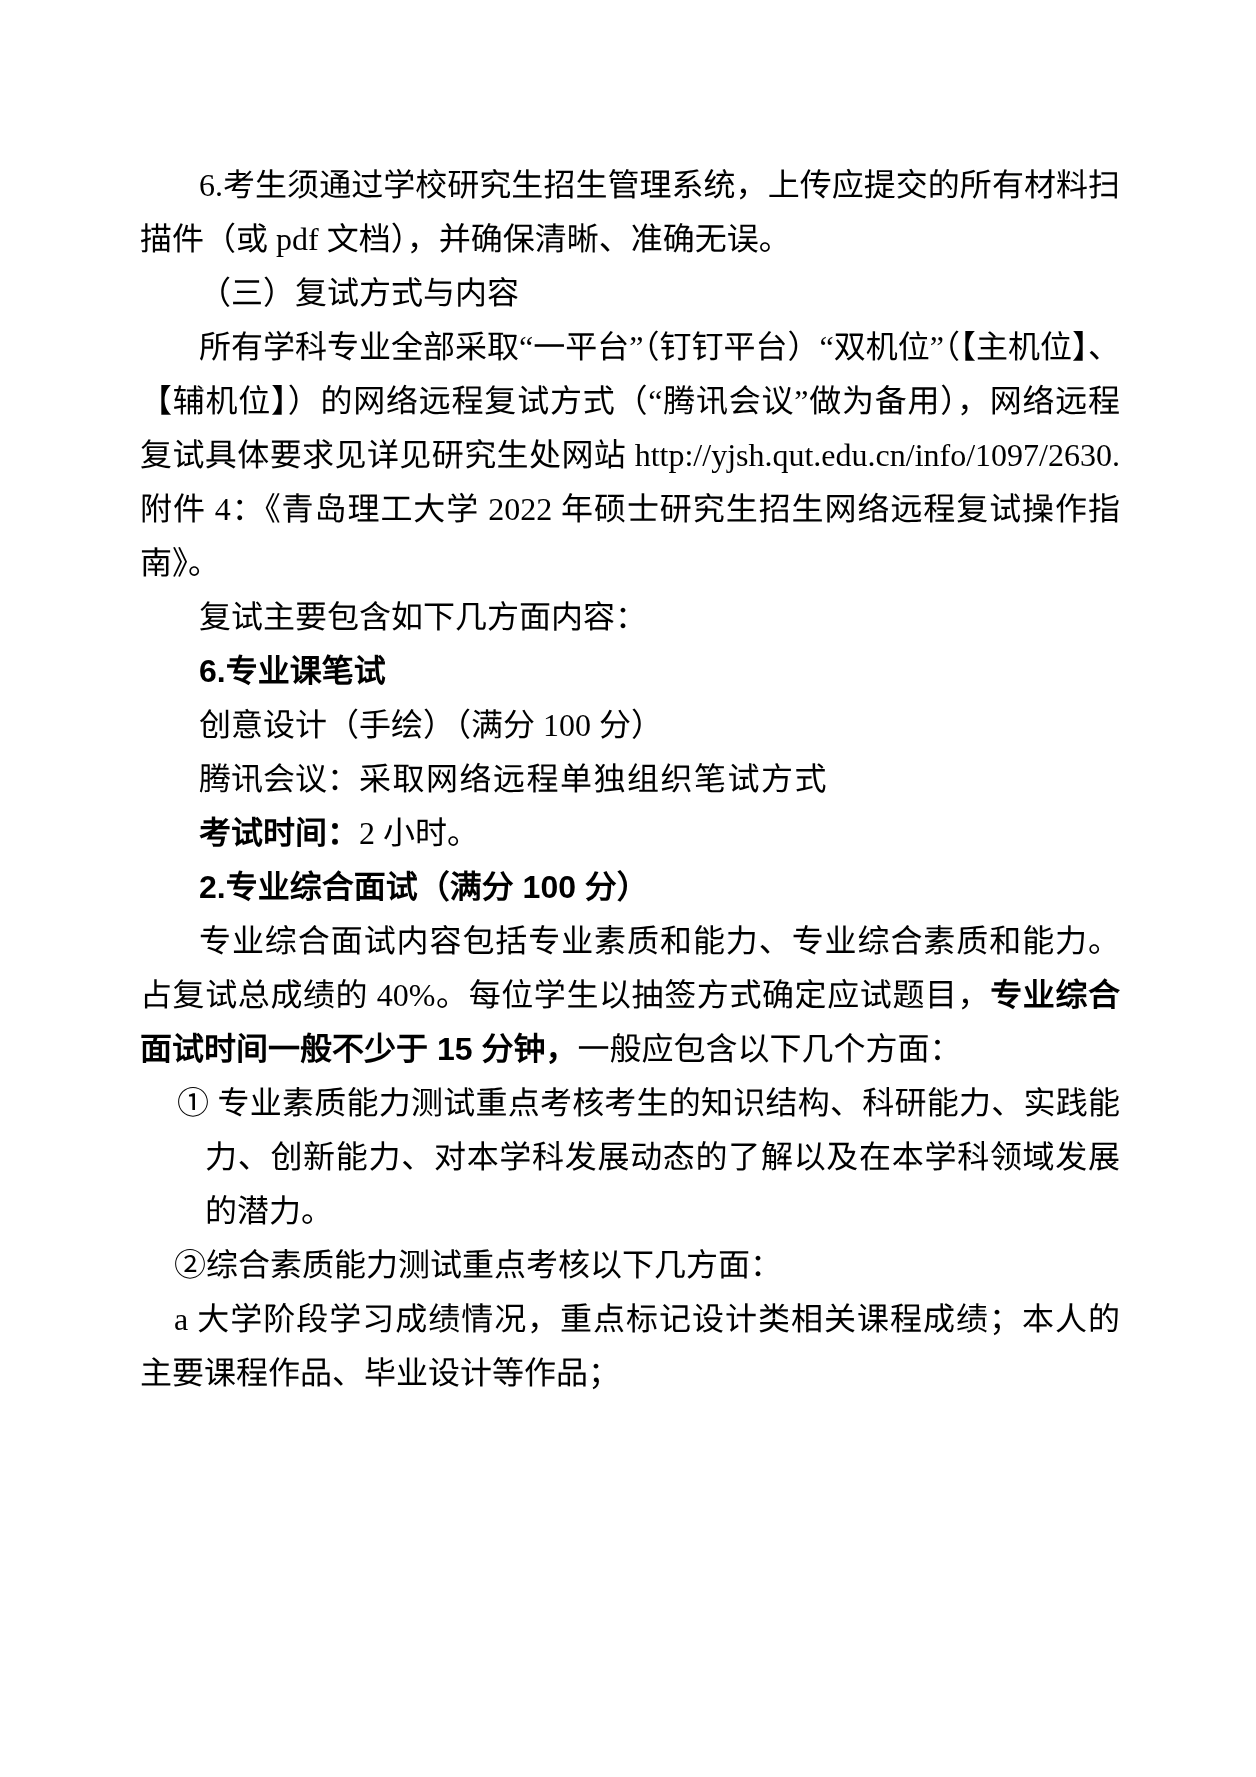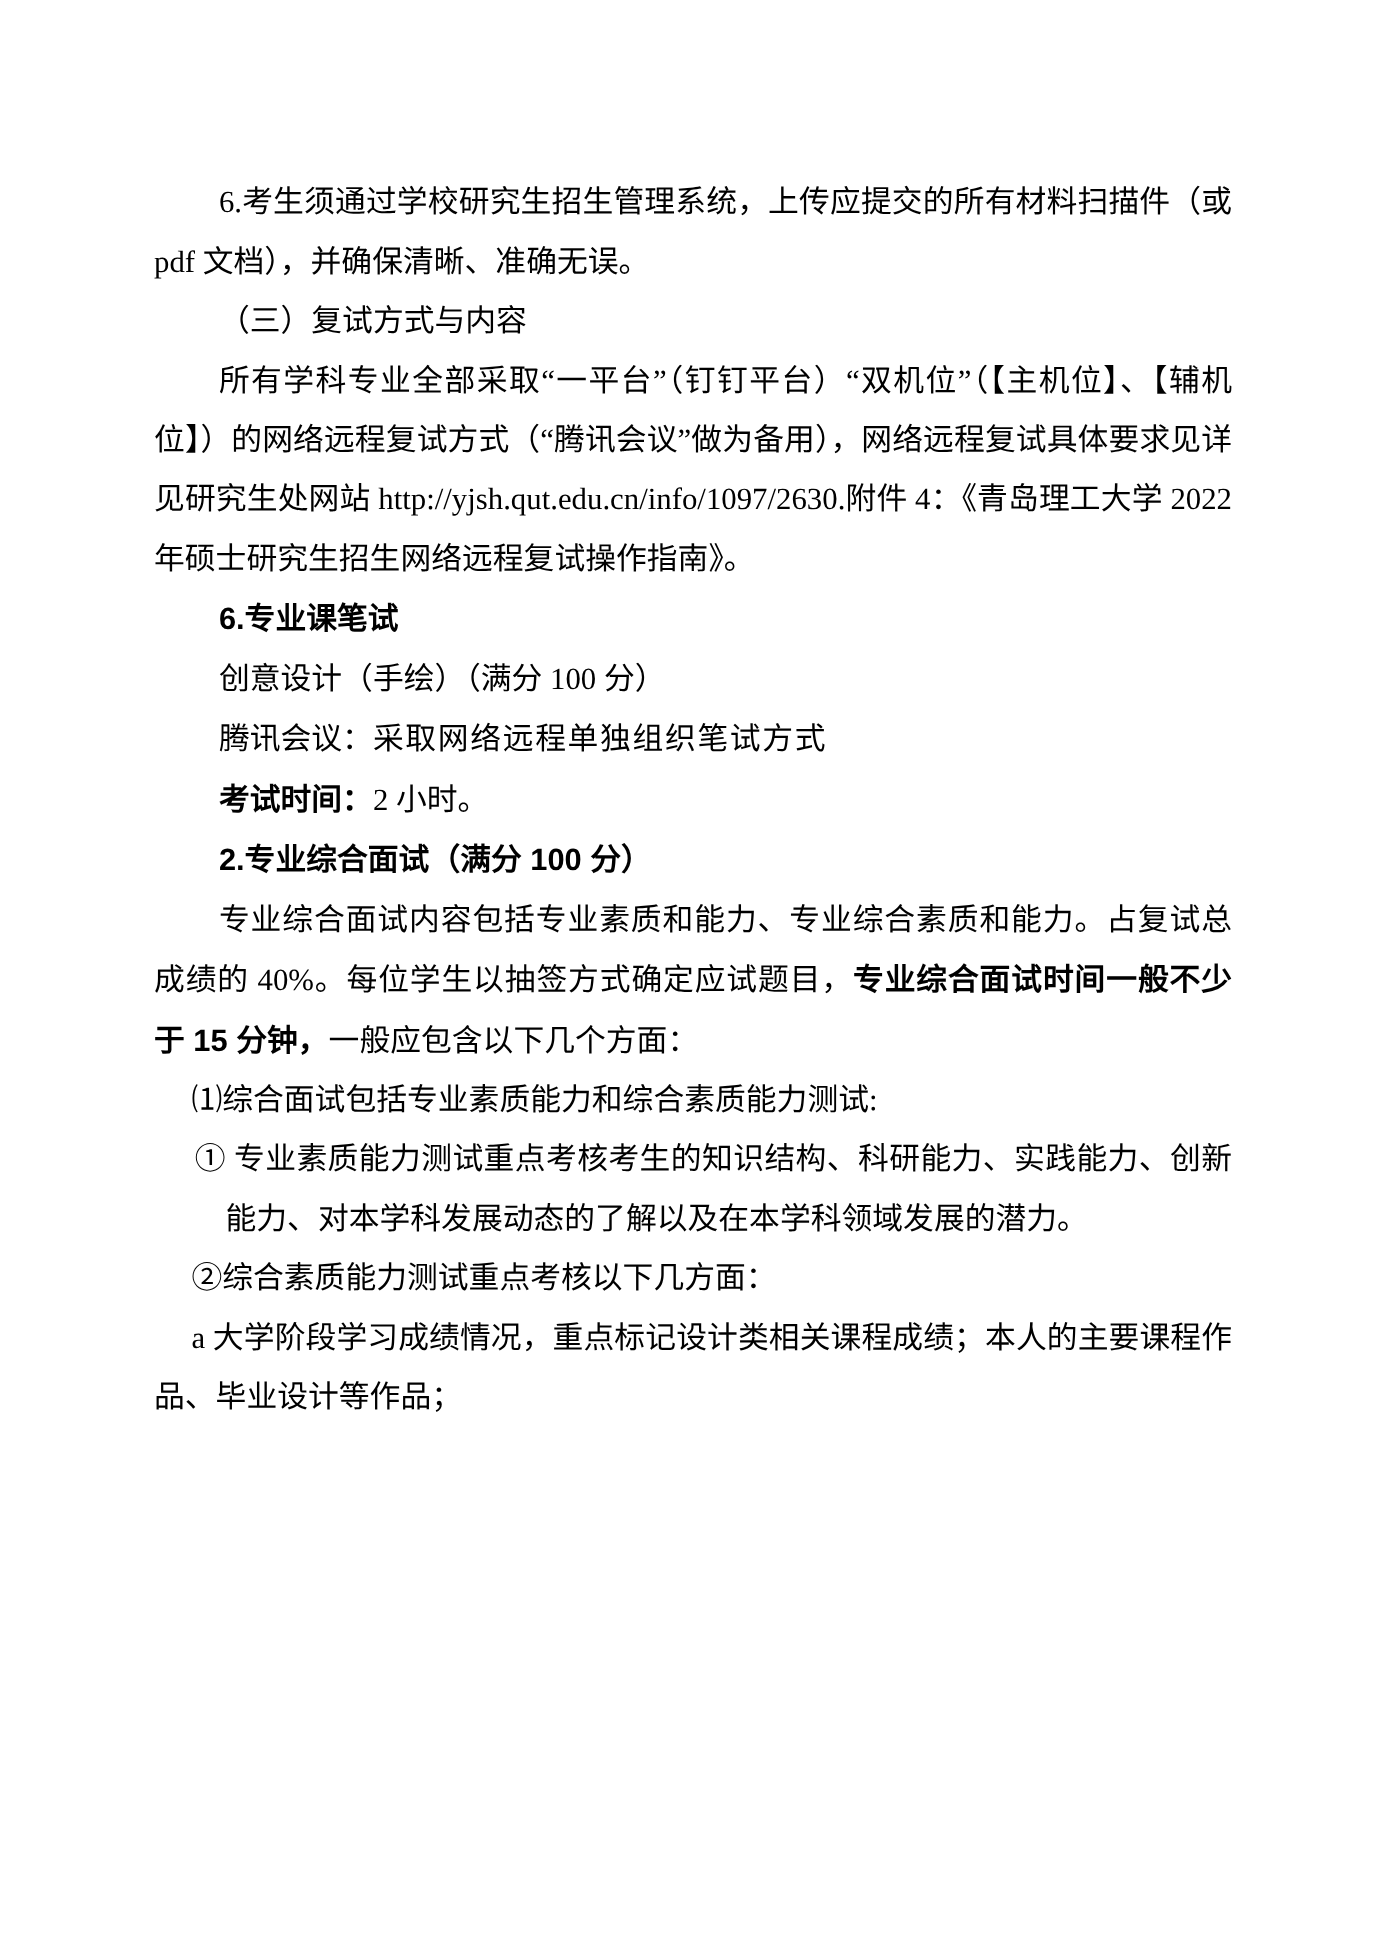--- a/index.html
+++ b/index.html
@@ -8,21 +8,21 @@
     background: #ffffff;
   }
   .page {
     position: relative;
     width: 1256px;
     height: 1777px;
     background: #ffffff;
     box-sizing: border-box;
     padding: 158px 136px 0 140px;
     font-family: "Liberation Serif", "DejaVu Serif", serif;
-    font-size: 28px;
+    font-size: 32px;
     line-height: 54px;
     color: #000000;
     overflow: hidden;
   }
   .para {
     margin: 0;
     text-align: justify;
     text-justify: inter-ideograph;
     text-indent: 59px;
   }
@@ -49,36 +49,36 @@
 <body>
 
 <div class="page">
 
   <p class="para"><span>6.考生须通过学校研究生招生管理系统，上传应提交的所有材料扫描件（或 pdf 文档），并确保清晰、准确无误。</span></p>
 
   <p class="para"><span>（三）复试方式与内容</span></p>
 
   <p class="para"><span>所有学科专业全部采取“一平台”（钉钉平台）“双机位”（【主机位】、【辅机位】）的网络远程复试方式（“腾讯会议”做为备用），网络远程复试具体要求见详见研究生处网站 http://yjsh.qut.edu.cn/info/1097/2630.附件 4：《青岛理工大学 2022 年硕士研究生招生网络远程复试操作指南》。</span></p>
 
+  <p class="para"><span>复试主要包含如下几方面内容：</span></p>
 
   <p class="para"><span class="hei">6.专业课笔试</span></p>
 
   <p class="para"><span>创意设计（手绘）（满分 100 分）</span></p>
 
 
   <p class="para"><span>腾讯会议：</span><span class="fangsong">采取网络远程单独组织笔试方式</span></p>
 
   <p class="para"><span class="hei">考试时间：</span><span class="bold">2 小时。</span></p>
 
 
   <p class="para"><span class="hei">2.专业综合面试（满分 100 分）</span></p>
 
   <p class="para"><span>专业综合面试内容包括专业素质和能力、专业综合素质和能力。占复试总成绩的 40%。每位学生以抽签方式确定应试题目，</span><span class="hei">专业综合面试时间一般不少于 15 分钟，</span><span>一般应包含以下几个方面：</span></p>
 
-  <p class="para subitem"><span>⑴综合面试包括专业素质能力和综合素质能力测试:</span></p>
 
   <p class="para hanging"><span>① 专业素质能力测试重点考核考生的知识结构、科研能力、实践能力、创新能力、对本学科发展动态的了解以及在本学科领域发展的潜力。</span></p>
 
   <p class="para subitem"><span>②综合素质能力测试重点考核以下几方面：</span></p>
 
   <p class="para subitem"><span>a 大学阶段学习成绩情况，重点标记设计类相关课程成绩；本人的主要课程作品、毕业设计等作品；</span></p>
 
 </div>
 
 </body></html>

